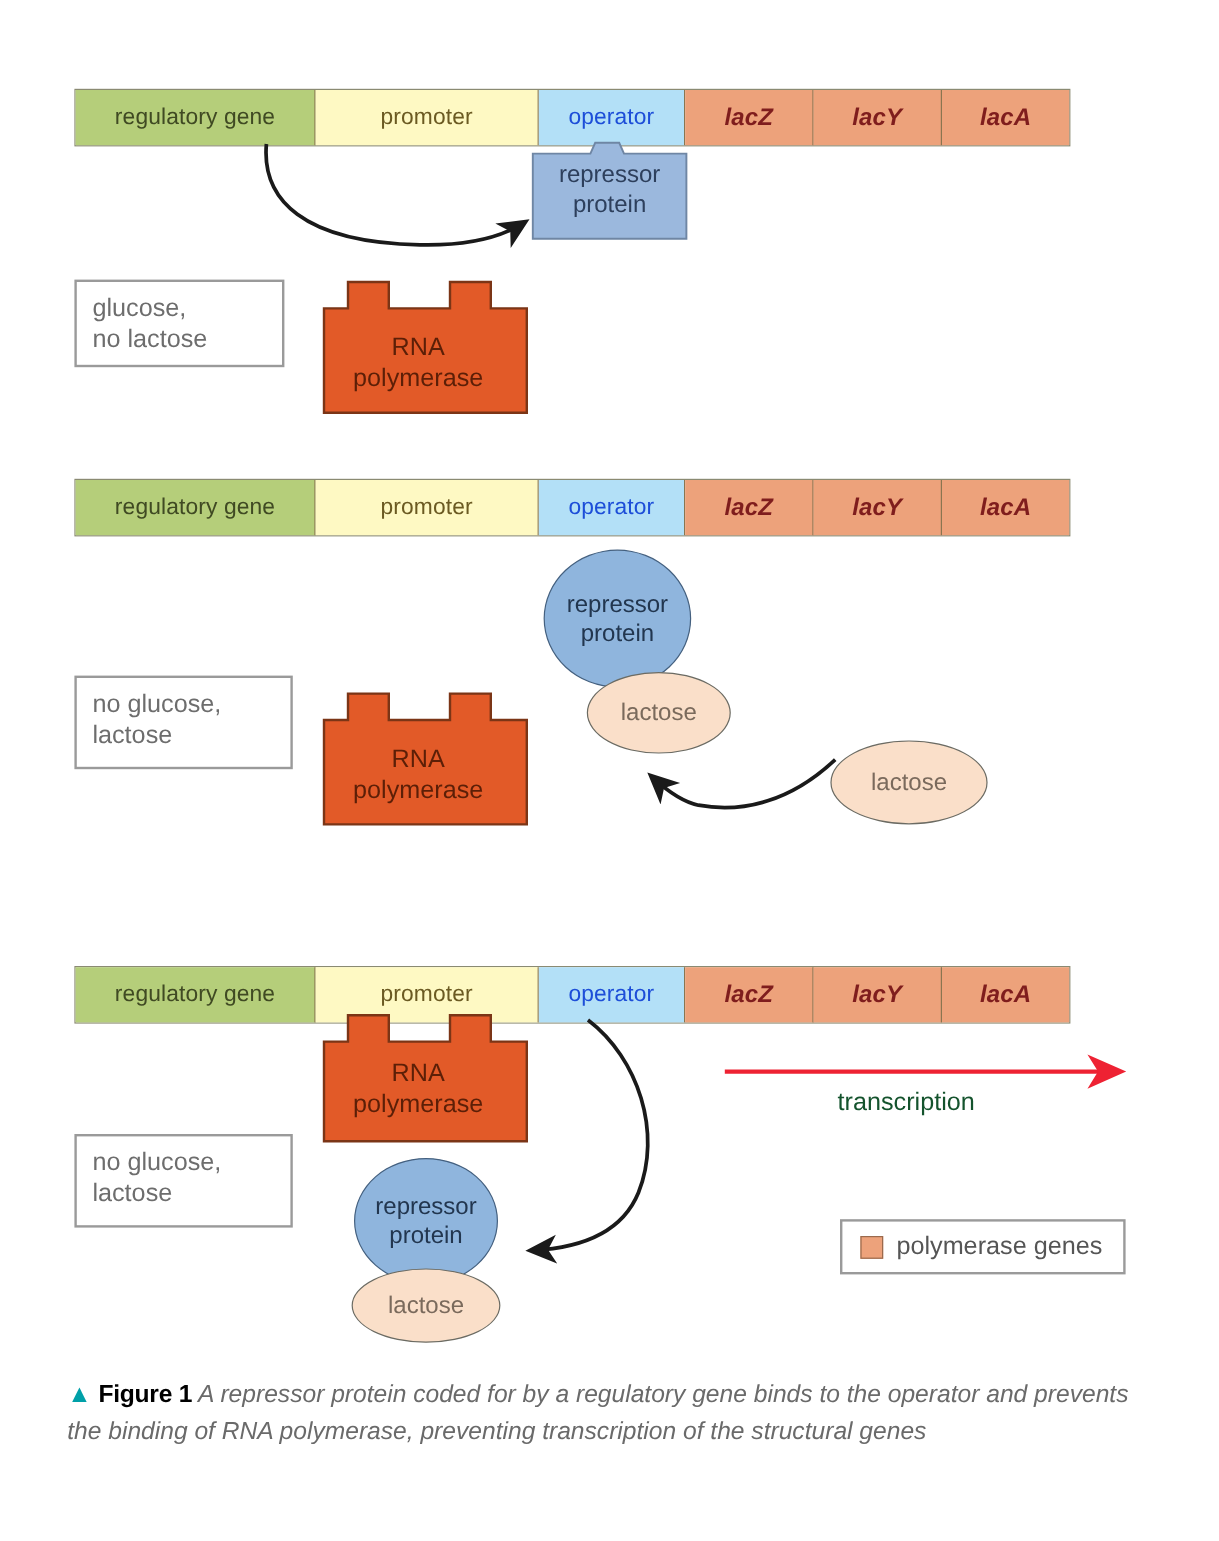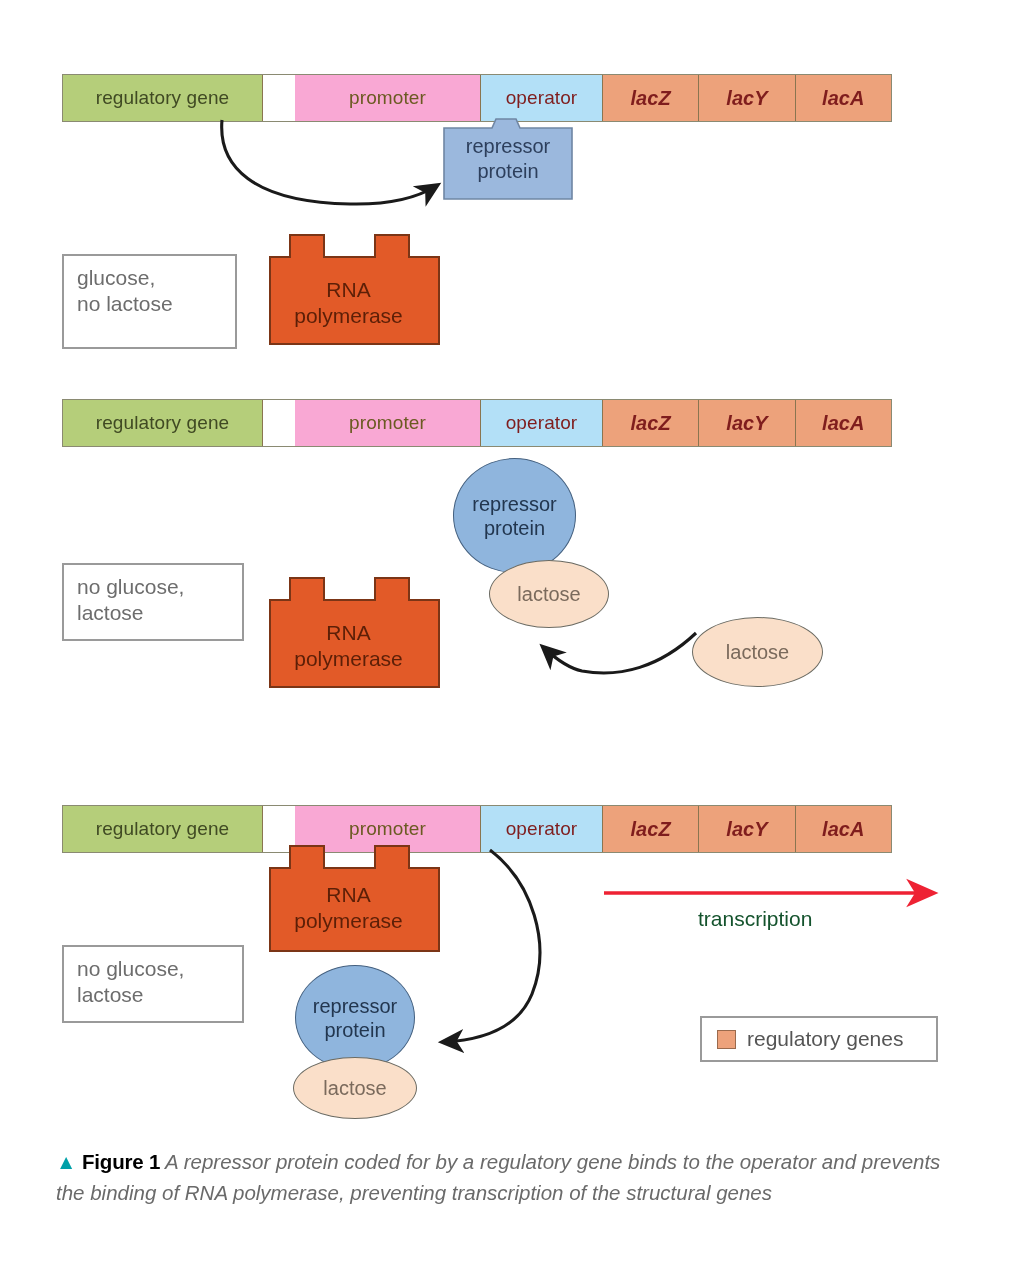--- a/index.html
+++ b/index.html
@@ -12,22 +12,22 @@
   .abs{position:absolute;}
 
   
   .genebar{position:absolute;left:62px;width:830px;height:48px;display:flex;
            border:1px solid #8a8a72;box-sizing:border-box;}
   .seg{display:flex;align-items:center;justify-content:center;
        box-sizing:border-box;border-right:1px solid #8a7550;
        font-size:19px;color:#3a3a2e;letter-spacing:.1px;white-space:nowrap;}
   .seg:last-child{border-right:none;}
   .seg.reg{background:#b5ce7a;color:#404a23;flex:0 0 200px;}
-  .seg.pro{background:#f9a8d4;color:#6b5a22;flex:0 0 186px;margin-left:32px;}
-  .seg.ope{background:#b3e0f7;color:#7f1d1d;flex:0 0 122px;}
+  .seg.pro{background:#fef9c3;color:#6b5a22;flex:0 0 186px;}
+  .seg.ope{background:#b3e0f7;color:#1d4ed8;flex:0 0 122px;}
   .seg.lac{background:#eda27b;color:#7f1d1d;flex:1 1 0;
            font-style:italic;font-weight:bold;font-size:20px;}
 
   
   .condbox{position:absolute;border:2px solid #9a9a9a;background:#fff;
            box-sizing:border-box;padding:9px 13px 10px 13px;
            font-size:21px;line-height:1.26;color:#6d6d6d;white-space:pre-line;}
 
   
   .rnap{position:absolute;}
@@ -85,21 +85,21 @@
 
 <svg class="abs" style="left:180px;top:118px" width="290" height="100" viewBox="0 0 290 100">
   <defs>
     <marker id="ah1" markerWidth="9" markerHeight="9" refX="6.4" refY="4.5" orient="auto">
       <path d="M0,0.6 L8.4,4.5 L0,8.4 L2.3,4.5 Z" fill="#1a1a1a"></path>
     </marker>
   </defs>
   <path d="M42 2 C 38 48, 72 84, 170 86 C 215 87, 240 78, 256 68" fill="none" stroke="#1a1a1a" stroke-width="3.1" marker-end="url(#ah1)"></path>
 </svg>
 
-<div class="condbox" style="left:62px;top:254px;width:175px;height:95px">glucose,
+<div class="condbox" style="left:62px;top:233px;width:175px;height:73px">glucose,
 no lactose</div>
 
 <div class="rnap" style="left:270px;top:235px;width:169px;height:109px;">
   <svg width="169" height="109" viewBox="0 0 169 109">
     <path d="M20 22 L20 0 L54 0 L54 22 L105 22 L105 0 L139 0 L139 22 L169 22 L169 109 L0 109 L0 22 Z" fill="#e25a28" stroke="#7b3516" stroke-width="2"></path>
   </svg>
   <div class="label" style="top:42px">RNA
 polymerase</div>
 </div>
 
@@ -178,20 +178,20 @@
     <marker id="ahred" markerWidth="10" markerHeight="10" refX="7" refY="5" orient="auto">
       <path d="M0,0.8 L9.5,5 L0,9.2 L2.6,5 Z" fill="#ee2233"></path>
     </marker>
   </defs>
   <line x1="4" y1="13" x2="330" y2="13" stroke="#ee2233" stroke-width="3.4" marker-end="url(#ahred)"></line>
 </svg>
 <div class="translabel" style="left:698px;top:907px">transcription</div>
 
 <div class="legend" style="left:700px;top:1016px;width:238px;height:46px">
   <span class="swatch"></span>
-  <span>regulatory genes</span>
+  <span>polymerase genes</span>
 </div>
 
 <div class="caption">
   <span class="tri">▲</span>
   <span class="fig">Figure 1</span>
   <span>A repressor protein coded for by a regulatory gene binds to the operator and prevents the binding of RNA polymerase, preventing transcription of the structural genes</span>
 </div>
 
 </body></html>

